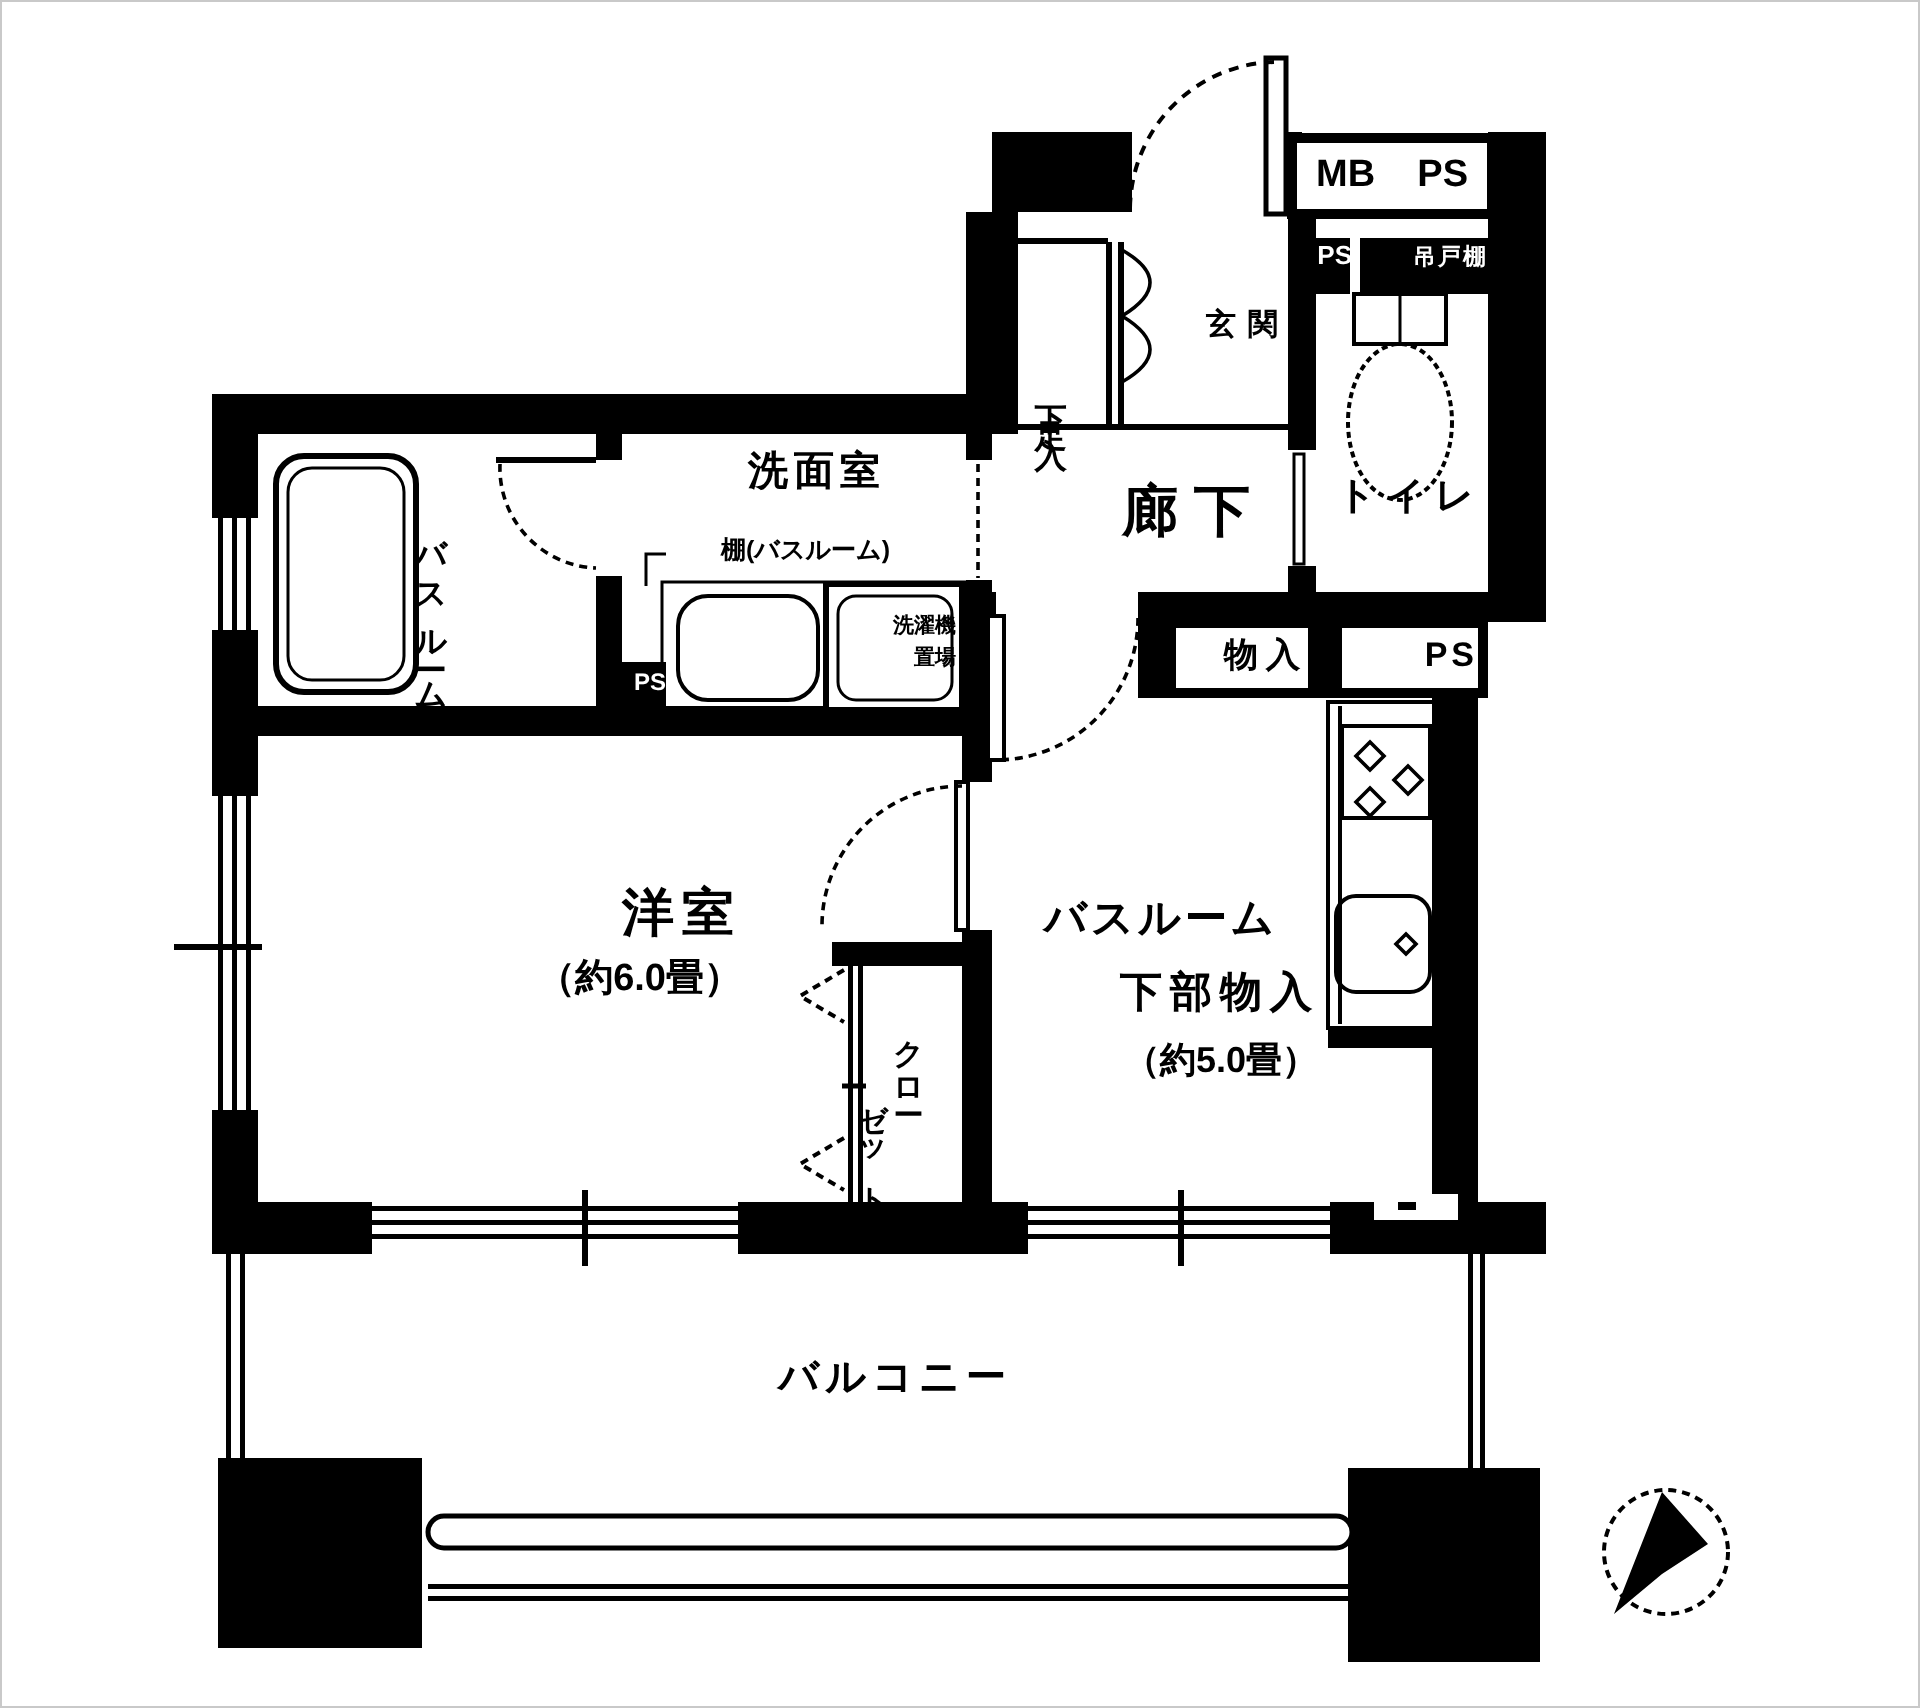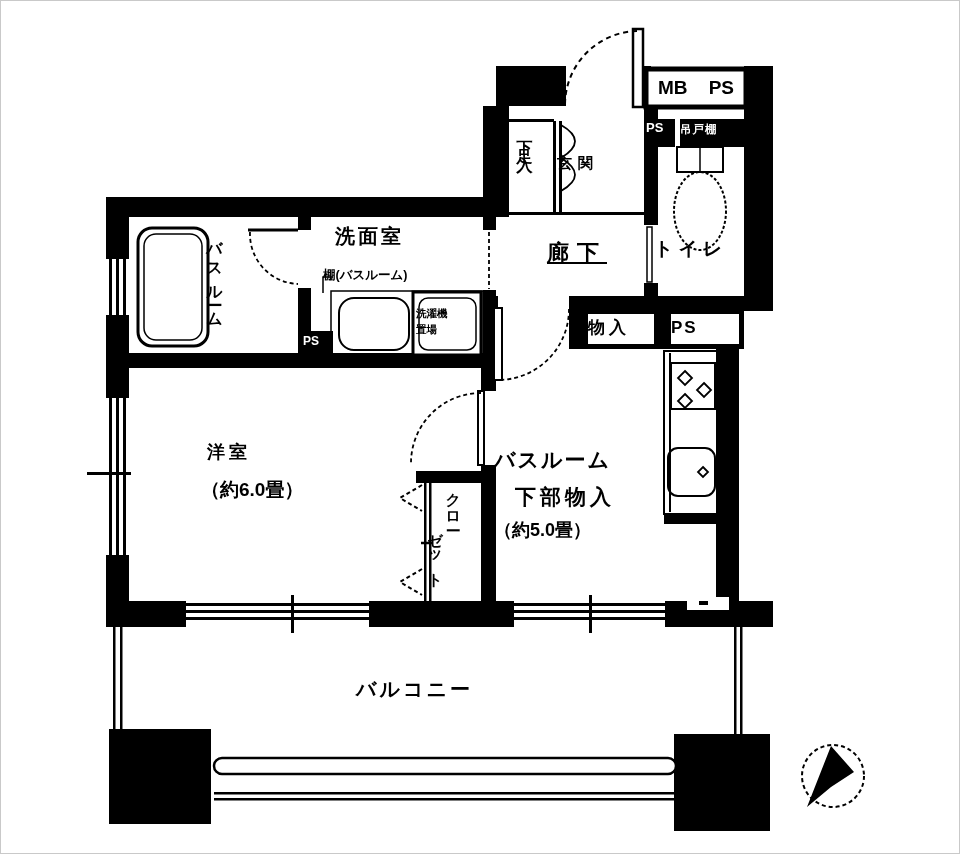--- a/index.html
+++ b/index.html
@@ -1,20 +1,20 @@
 <!DOCTYPE html>
 <html><head>
 <meta charset="utf-8">
 <style>
   html,body{margin:0;padding:0;background:#fff;}
   #stage{position:relative;width:958px;height:852px;background:#ffffff;
          border:1px solid #c9c9c9;overflow:hidden;
          font-family:"Liberation Sans","DejaVu Sans",sans-serif;color:#000;}
   #plan-svg{position:absolute;left:0;top:0;}
-  .lbl{position:absolute;font-weight:700;text-align:left;line-height:1.15;
+  .lbl{position:absolute;font-weight:700;text-align:right;line-height:1.15;
        white-space:nowrap;color:#000;}
   .lbl.vert{writing-mode:vertical-rl;}
   .lbl.onblack{color:#fff;}
   .mbps{display:flex;justify-content:space-between;align-items:center;
         padding:0 12px;box-sizing:border-box;}
 </style>
 </head>
 <body>
 
 <div id="stage">
@@ -178,36 +178,36 @@
     <span>MB</span>
     <span>PS</span>
   </div>
 
   <div class="lbl onblack" style="left:645px;top:120px;width:30px;font-size:13px;">PS</div>
   <div class="lbl onblack" style="left:679px;top:122px;width:64px;font-size:11.5px;letter-spacing:1px;">吊戸棚</div>
 
   <div class="lbl vert" style="left:514px;top:127px;height:86px;font-size:16px;letter-spacing:8px;">下足入</div>
   <div class="lbl" style="left:556px;top:153px;width:88px;font-size:15px;letter-spacing:6px;">玄関</div>
   <div class="lbl" style="left:653px;top:237px;width:88px;font-size:19px;letter-spacing:5px;">トイレ</div>
-  <div class="lbl" style="left:546px;top:239px;width:86px;font-size:22px;letter-spacing:8px;text-decoration:underline;">廊下</div>
+  <div class="lbl" style="left:546px;top:239px;width:86px;font-size:28px;letter-spacing:8px;">廊下</div>
 
   <div class="lbl" style="left:334px;top:224px;width:108px;font-size:20px;letter-spacing:3px;">洗面室</div>
   <div class="lbl" style="left:322px;top:267px;width:122px;font-size:12.5px;">棚(バスルーム)</div>
   <div class="lbl" style="left:415px;top:306px;width:62px;font-size:10.5px;">
     <div>洗濯機</div>
     <div style="margin-top:4px;">置場</div>
   </div>
   <div class="lbl onblack" style="left:302px;top:334px;width:30px;font-size:12px;">PS</div>
 
   <div class="lbl vert" style="left:204px;top:229px;height:122px;font-size:16px;letter-spacing:4px;">バスルーム</div>
 
   <div class="lbl" style="left:587px;top:317px;width:66px;font-size:17px;letter-spacing:4px;">物入</div>
   <div class="lbl" style="left:670px;top:317px;width:68px;font-size:17px;letter-spacing:2px;">PS</div>
 
-  <div class="lbl" style="left:206px;top:441px;width:150px;font-size:18px;letter-spacing:4px;">洋室</div>
+  <div class="lbl" style="left:220px;top:441px;width:150px;font-size:26px;letter-spacing:4px;">洋室</div>
   <div class="lbl" style="left:200px;top:478px;width:170px;font-size:19px;">（約6.0畳）</div>
 
   <div class="lbl" style="left:493px;top:447px;width:145px;font-size:21px;letter-spacing:2px;">バスルーム</div>
   <div class="lbl" style="left:514px;top:484px;width:145px;font-size:21px;letter-spacing:4px;">下部物入</div>
   <div class="lbl" style="left:493px;top:519px;width:165px;font-size:18px;">（約5.0畳）</div>
 
   <div class="lbl vert" style="left:444px;top:481px;height:70px;font-size:15px;letter-spacing:3px;">クロー</div>
   <div class="lbl vert" style="left:426px;top:521px;height:80px;font-size:15px;letter-spacing:3px;">ゼット</div>
 
   <div class="lbl" style="left:355px;top:677px;width:150px;font-size:20px;letter-spacing:3px;">バルコニー</div>

